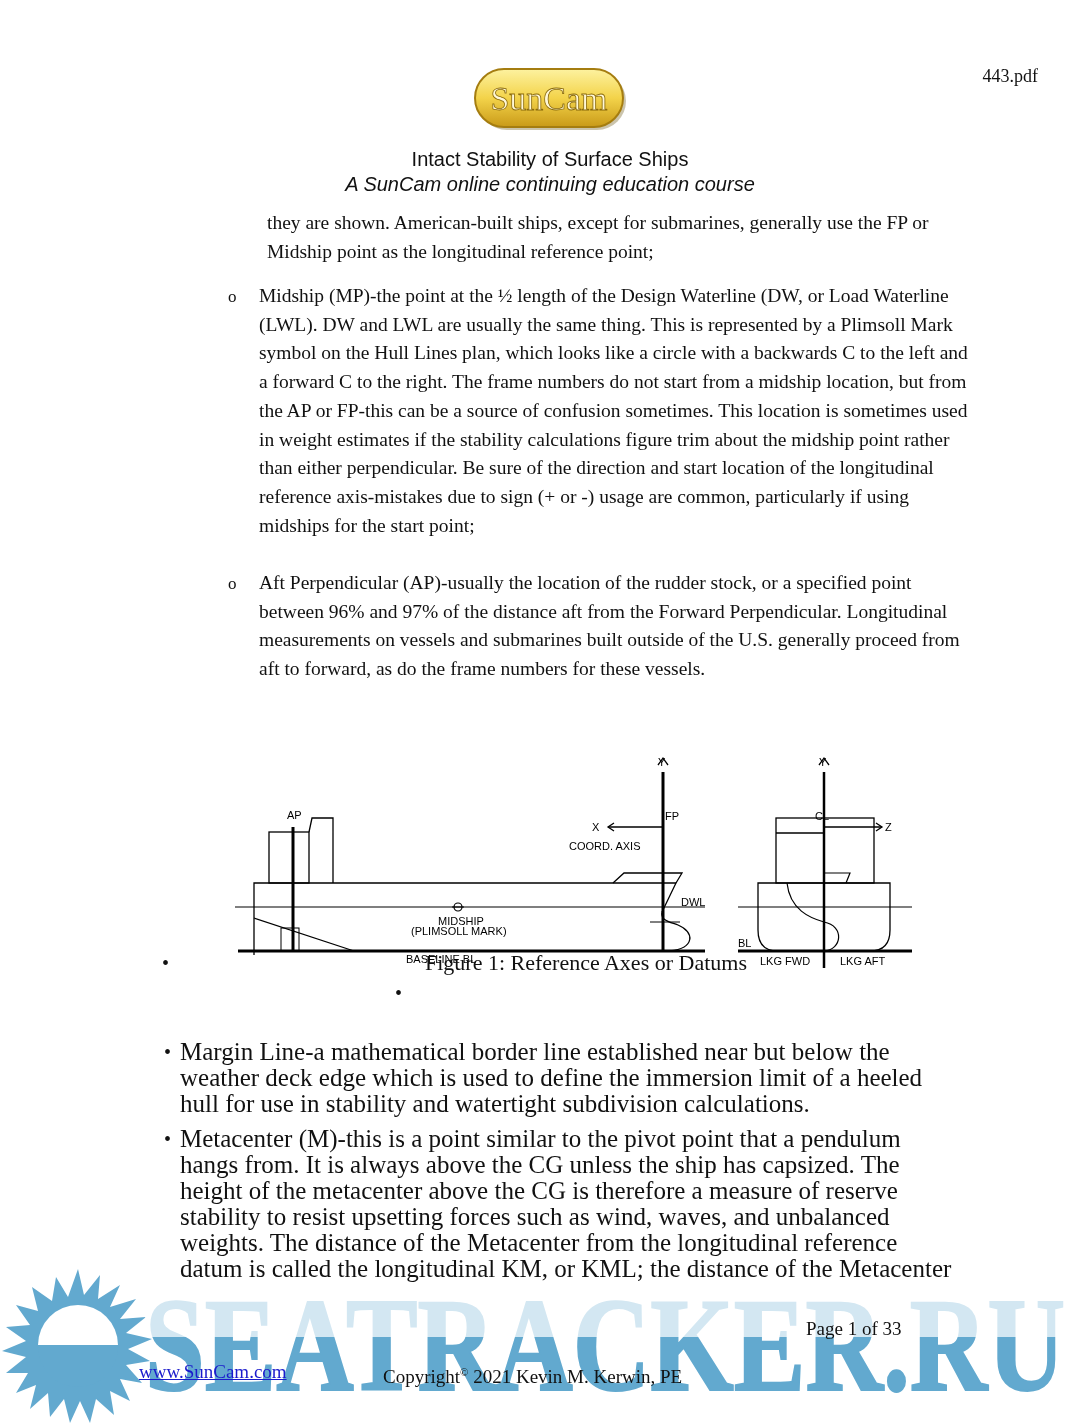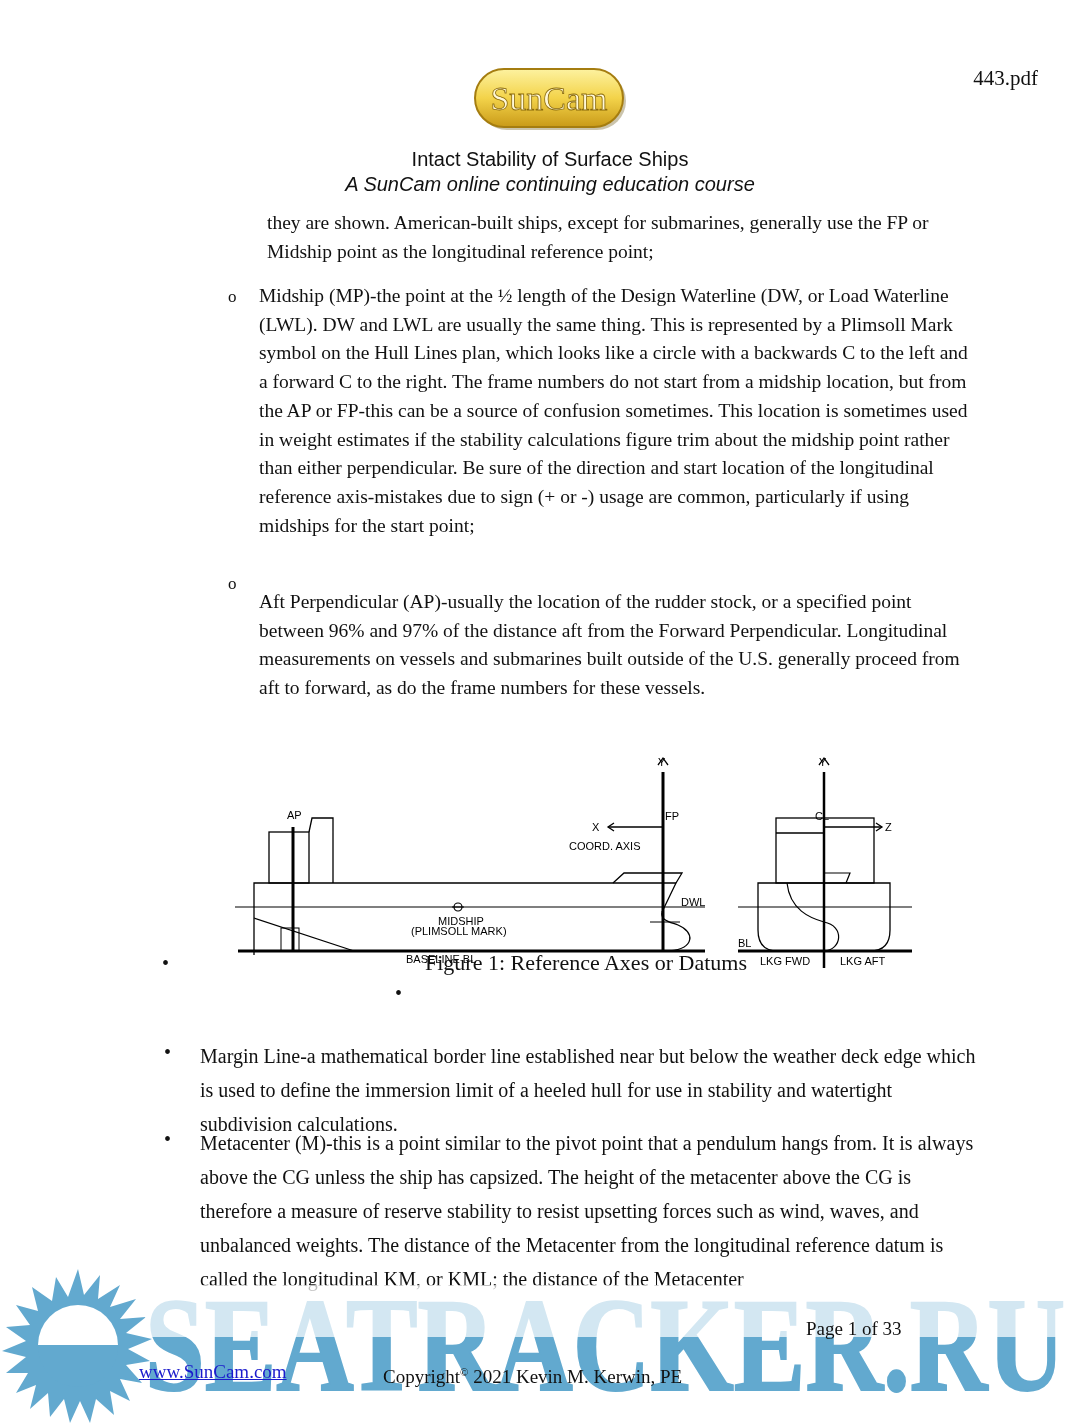--- a/index.html
+++ b/index.html
@@ -1,26 +1,26 @@
 <!DOCTYPE html>
 <html><head>
 <meta charset="utf-8">
 <style>
   html,body{margin:0;padding:0;background:#fff;}
   body{width:1080px;height:1425px;position:relative;overflow:hidden;font-family:"Liberation Serif",serif;color:#111;}
   .abs{position:absolute;}
-  .pdfname{right:42px;top:66px;font-size:21px;}
+  .pdfname{right:42px;top:66px;font-size:18px;}
   .logo{left:474px;top:68px;width:154px;height:64px;}
   .title{left:0;width:1100px;text-align:center;font-family:"Liberation Sans",sans-serif;font-size:20px;}
   .t1{top:148px;}
   .t2{top:173px;font-style:italic;}
   .para{left:259px;width:720px;font-size:19.5px;line-height:28.7px;}
   .bullet-o{left:228px;font-size:17px;}
   .dot{font-size:20px;}
-  .list2{left:200px;width:780px;font-size:20px;line-height:34px;}
+  .list2{left:180px;width:780px;font-size:25px;line-height:26px;}
   .fig{left:230px;top:750px;}
   .footer{top:1318px;font-size:19px;}
   a{color:#1a1acc;margin-top:43px;}
   .wm{left:0;top:1265px;}
 </style>
 </head>
 <body>
 
 <div class="abs pdfname">443.pdf</div>
 
@@ -39,21 +39,21 @@
 
 <div class="abs title t1">Intact Stability of Surface Ships</div>
 <div class="abs title t2">A SunCam online continuing education course</div>
 
 <div class="abs para" style="top:209px;margin-left:8px;">they are shown. American-built ships, except for submarines, generally use the FP or Midship point as the longitudinal reference point;</div>
 
 <div class="abs bullet-o" style="top:287px;">o</div>
 <div class="abs para" style="top:282px;">Midship (MP)-the point at the ½ length of the Design Waterline (DW, or Load Waterline (LWL). DW and LWL are usually the same thing. This is represented by a Plimsoll Mark symbol on the Hull Lines plan, which looks like a circle with a backwards C to the left and a forward C to the right. The frame numbers do not start from a midship location, but from the AP or FP-this can be a source of confusion sometimes. This location is sometimes used in weight estimates if the stability calculations figure trim about the midship point rather than either perpendicular. Be sure of the direction and start location of the longitudinal reference axis-mistakes due to sign (+ or -) usage are common, particularly if using midships for the start point;</div>
 
 <div class="abs bullet-o" style="top:574px;">o</div>
-<div class="abs para" style="top:588px;">Aft Perpendicular (AP)-usually the location of the rudder stock, or a specified point between 96% and 97% of the distance aft from the Forward Perpendicular. Longitudinal measurements on vessels and submarines built outside of the U.S. generally proceed from aft to forward, as do the frame numbers for these vessels.</div>
+<div class="abs para" style="top:569px;">Aft Perpendicular (AP)-usually the location of the rudder stock, or a specified point between 96% and 97% of the distance aft from the Forward Perpendicular. Longitudinal measurements on vessels and submarines built outside of the U.S. generally proceed from aft to forward, as do the frame numbers for these vessels.</div>
 
 <div class="abs dot" style="left:162px;top:952px;">•</div>
 
 <svg class="abs fig" width="690" height="230" viewBox="0 0 690 230" font-family="Liberation Sans, sans-serif" font-size="11" fill="none" stroke="#000">
 
   <g>
     <line x1="8" y1="201" x2="475" y2="201" stroke-width="3"></line>
     <line x1="5" y1="157" x2="475" y2="157" stroke-width="1.2"></line>
     <polyline points="24,205 24,133 446,133 432,162" stroke-width="1.3"></polyline>
     <polyline points="24,168 124,201" stroke-width="1.3"></polyline>

